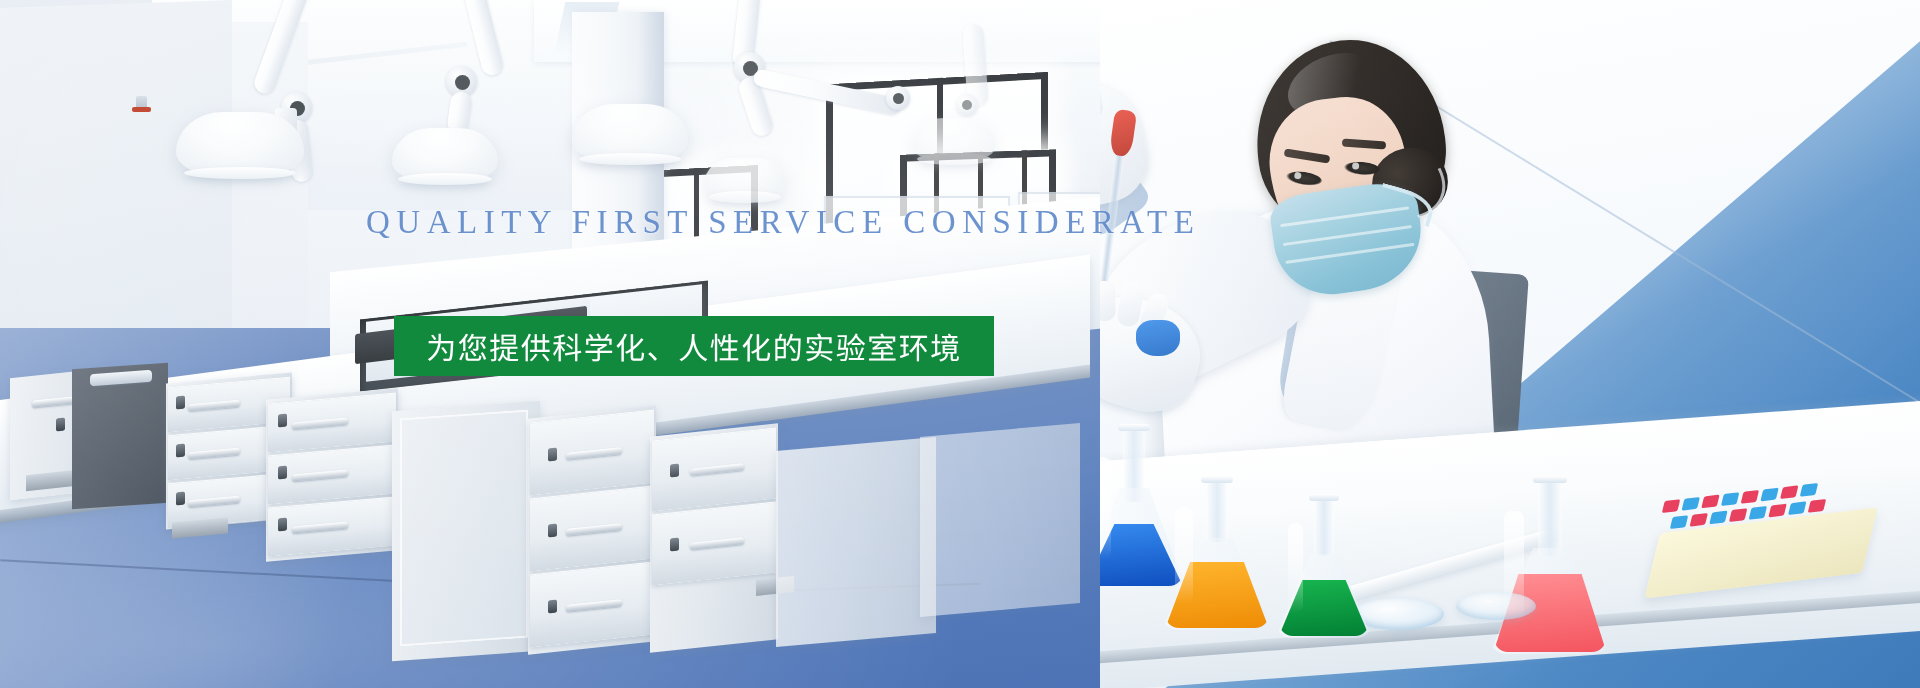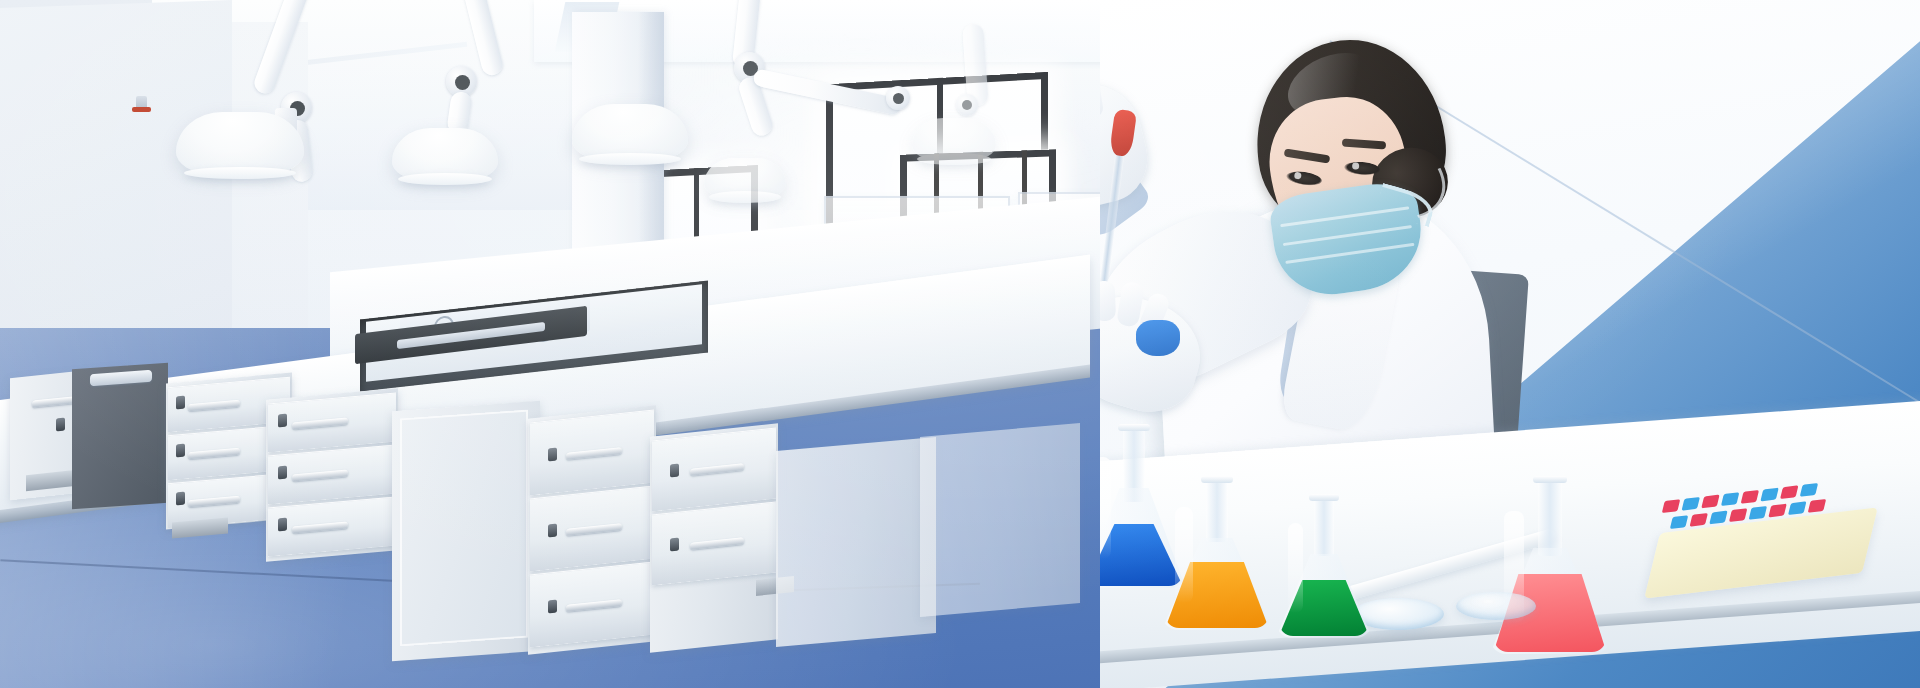--- a/index.html
+++ b/index.html
@@ -811,17 +811,21 @@
         <div class="tube" style="background:#3aa7e6;"></div>
         <div class="tube" style="background:#e8415f;"></div>
       </div>
       <div class="petri" style="left:356px;top:592px;width:80px;height:28px;opacity:.85;"></div>
     </div>
 
     <div class="vignette"></div>
   </div>
 
   <div class="text-block">
-
-
+    <div class="eyebrow">QUALITY FIRST SERVICE CONSIDERATE</div>
+
+
+    <div class="subbar">
+      <span>为您提供科学化、人性化的实验室环境</span>
+    </div>
   </div>
 
 </div>
 
 </body></html>

